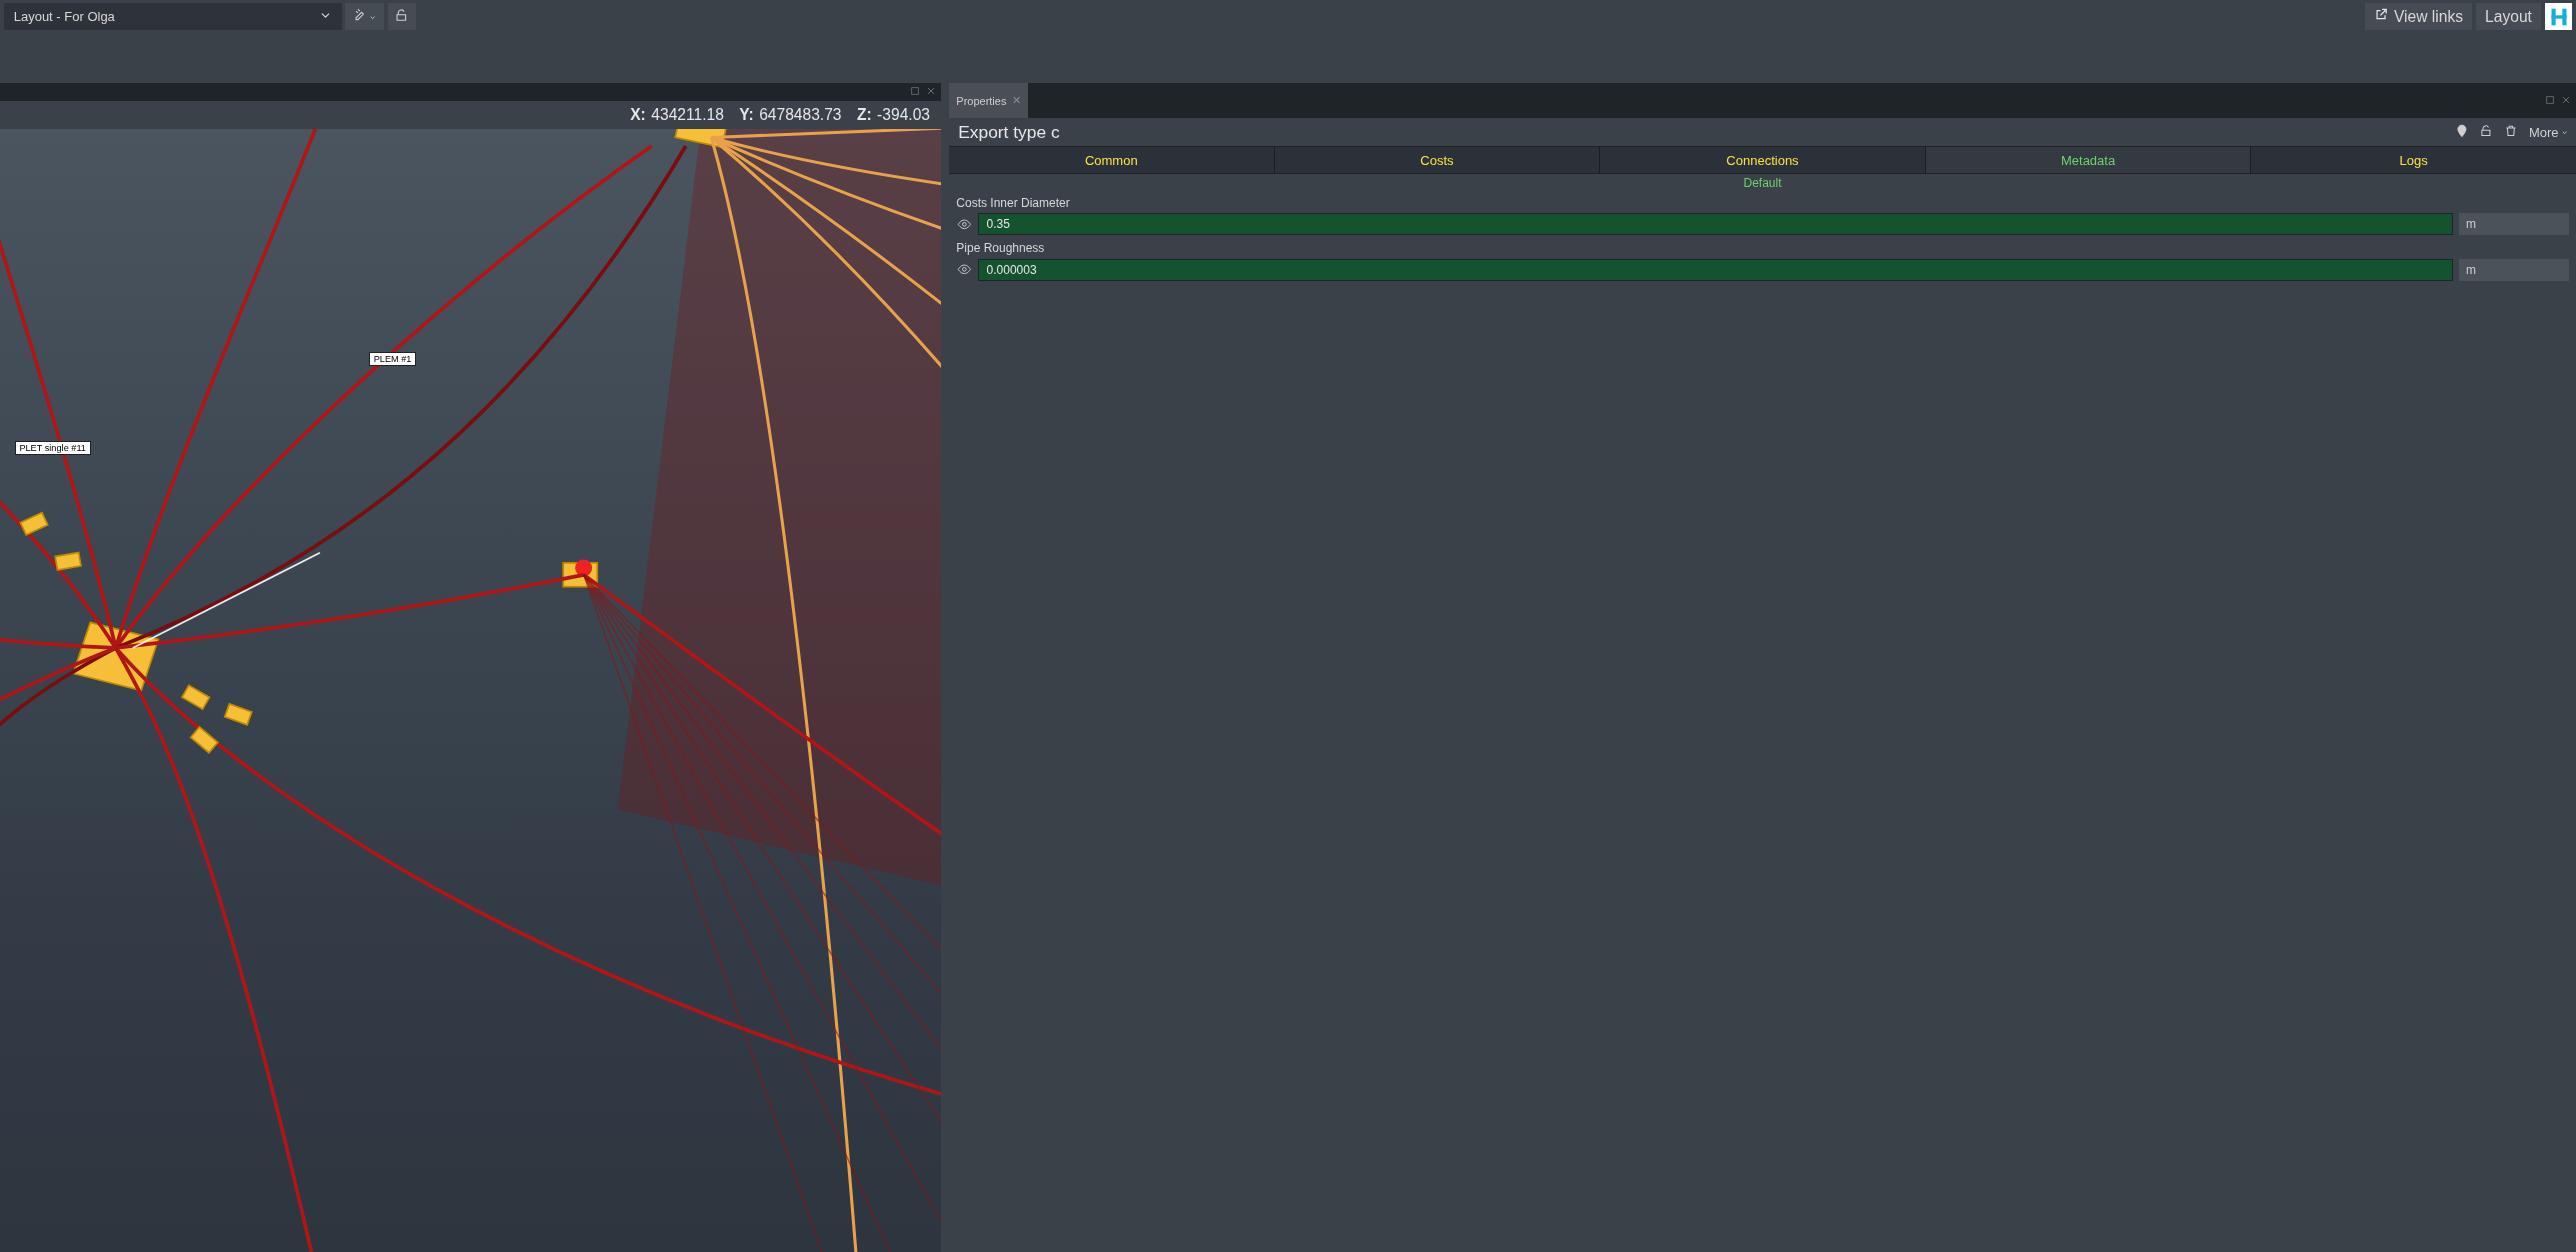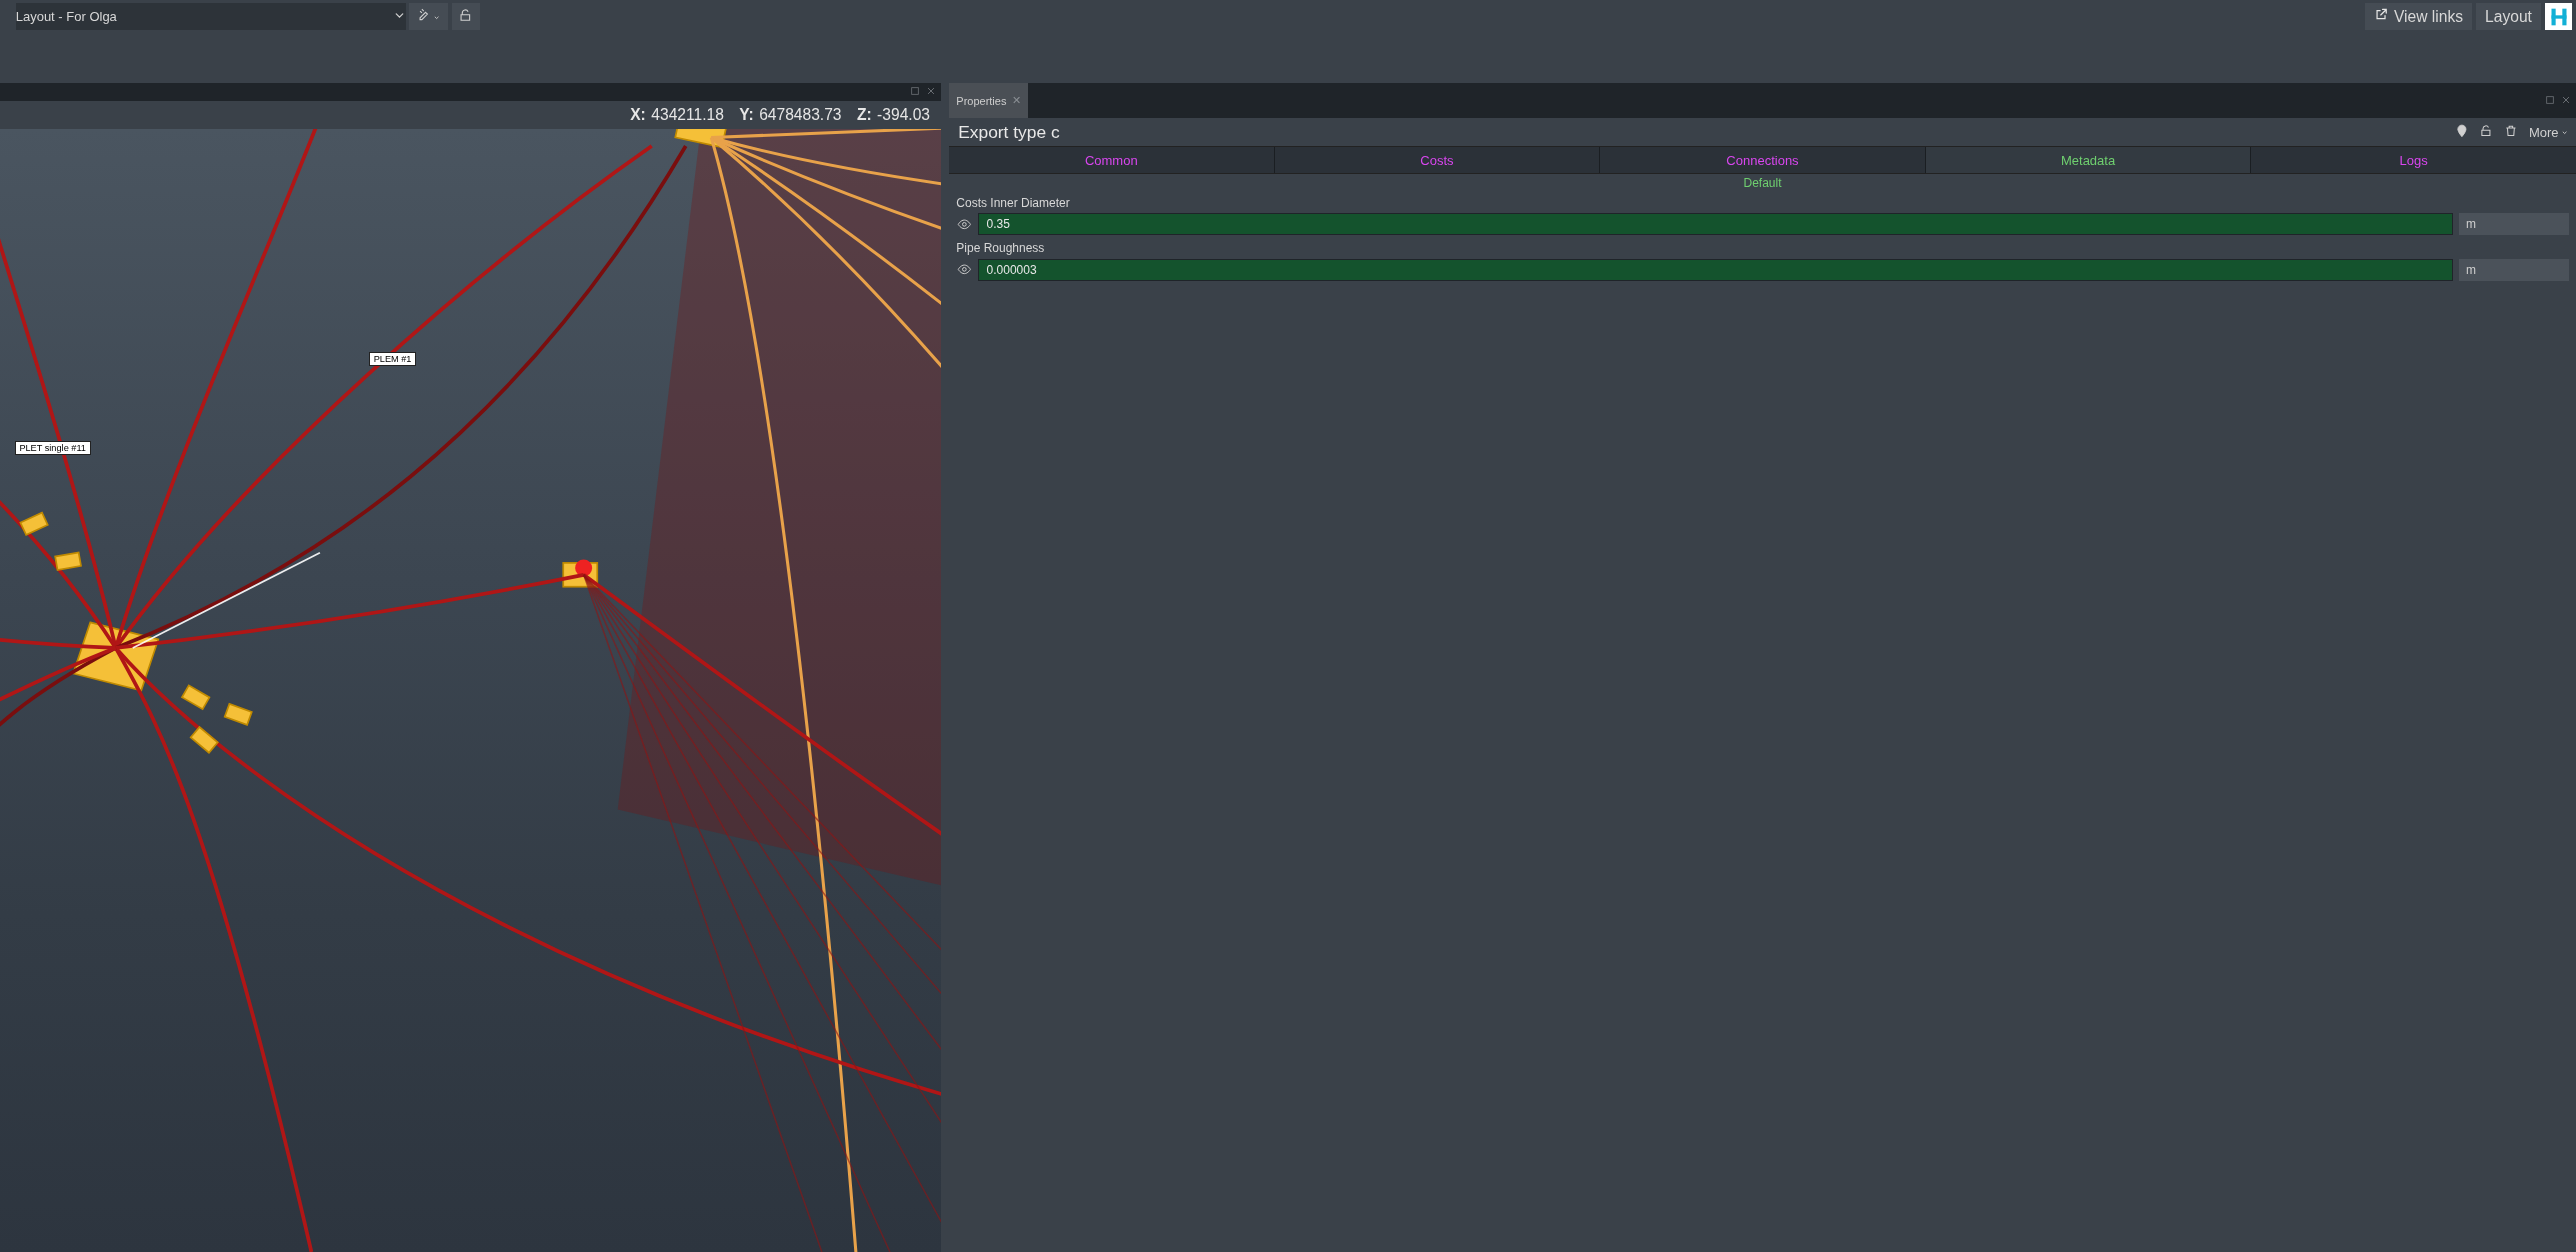--- a/index.html
+++ b/index.html
@@ -16,25 +16,24 @@
   height: 33px;
   background: #3a4149;
   display: flex;
   align-items: center;
   justify-content: space-between;
   padding: 0 3.7px;
 }
 .topbar-left { display: flex; align-items: center; gap: 3.7px; }
 .layout-select {
   display: flex; align-items: center; justify-content: space-between;
-  width: 390px; height: 27.5px;
+  width: 338px; height: 27.5px;
   background: #2d3339;
-  padding: 0 0;
+  padding: 0 10px;
   cursor: pointer;
-  margin-left: 12px;
 }
 .icon-btn {
   display: inline-flex; align-items: center; justify-content: center;
   width: 27.5px; height: 27.5px;
   background: #3a4149;
   color: #d8d8d8;
   cursor: pointer;
 }
 .icon-btn.darker { background: #454c54; }
 .icon-btn.group {
@@ -138,21 +137,21 @@
 .props-more { display: flex; align-items: center; gap: 2.8px; cursor: pointer; }
 .props-tabs {
   display: flex;
   background: #2b3138;
   border-top: 0.9px solid #222;
   border-bottom: 0.9px solid #222;
 }
 .props-tab {
   flex: 1; text-align: center;
   padding: 5.5px 0;
-  color: #d946ef;
+  color: #fde047;
   cursor: pointer;
   border-right: 0.9px solid #1a1e22;
   font-size: 13px;
 }
 .props-tab:last-child { border-right: none; }
 .props-tab.active { color: #6fcf6f; background: #333a41; }
 .search-row { padding: 5.5px 7.3px; }
 .search-input {
   width: 100%; height: 26px;
   background: #2a3037;

